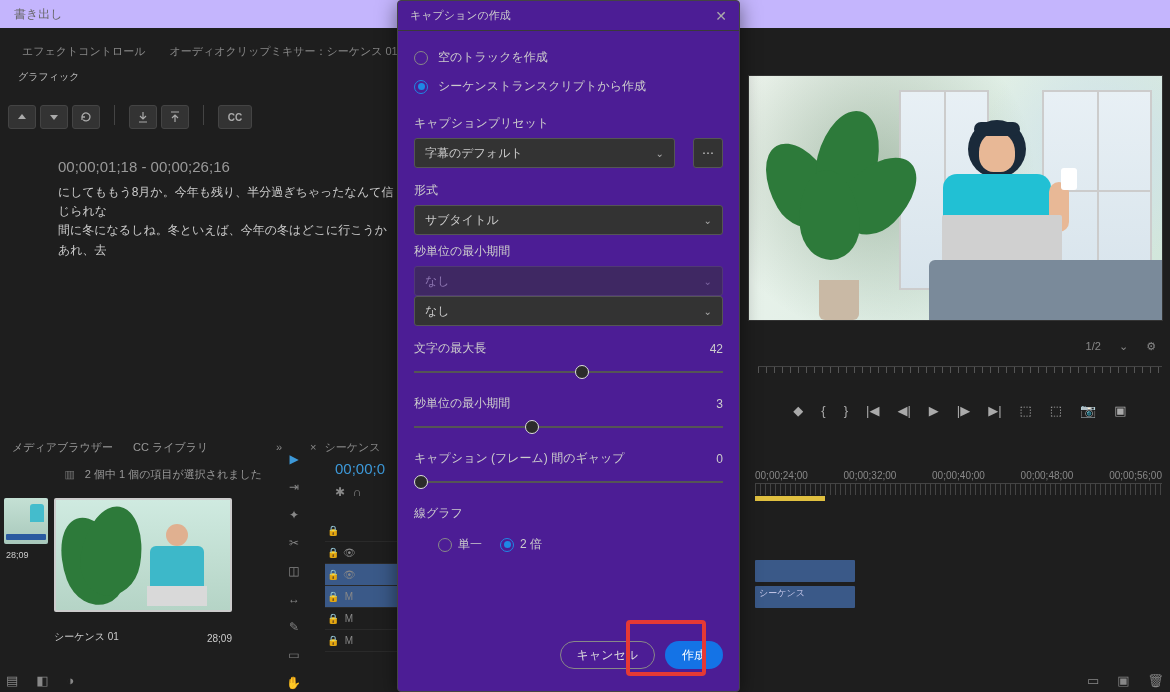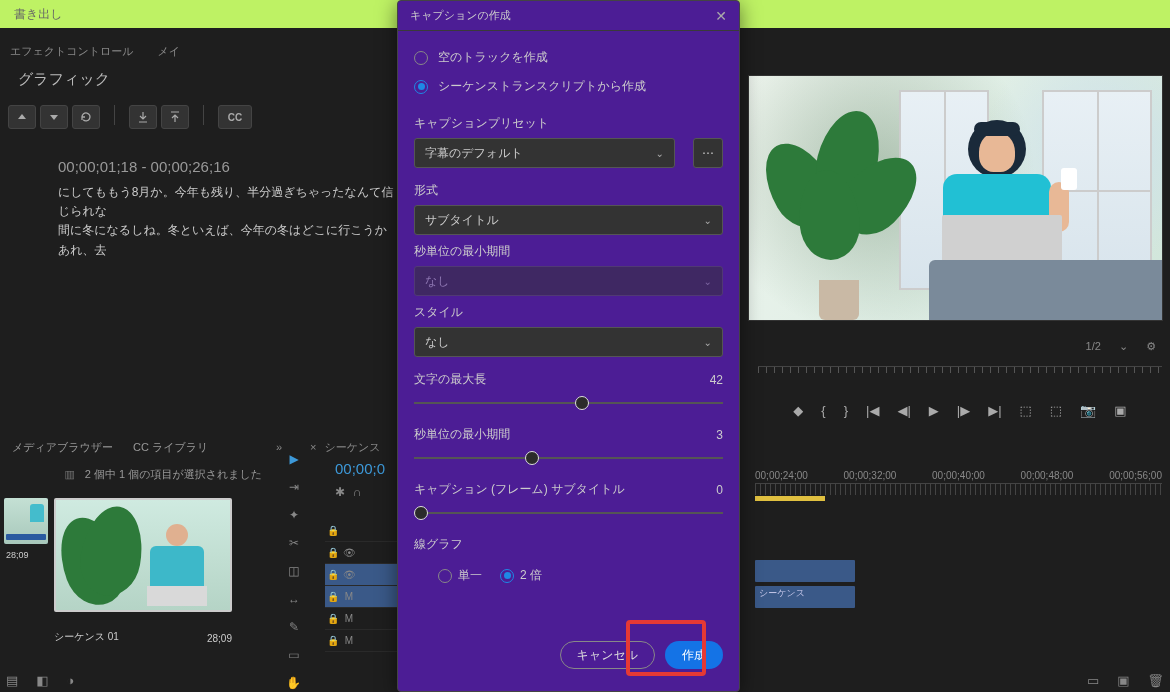--- a/index.html
+++ b/index.html
@@ -1,22 +1,22 @@
 <!DOCTYPE html>
 <html><head>
 <meta charset="utf-8">
 <style>
   * { margin: 0; padding: 0; box-sizing: border-box; font-family: "Segoe UI", "Hiragino Kaku Gothic Pro", "Meiryo", sans-serif; }
   body { background: #1e1e1e; color: #b8b8b8; width: 1170px; height: 692px; overflow: hidden; position: relative; font-size: 12px; }
 
   
-  .top-header { position: absolute; top: 0; left: 0; right: 0; height: 28px; display: flex; align-items: center; padding: 0 14px; background: #bef264; color: #666; }
-  .tabs-row { position: absolute; top: 40px; left: 0; right: 0; height: 22px; display: flex; align-items: center; padding: 0 10px; gap: 24px; color: #888; font-size: 11px;}
+  .top-header { position: absolute; top: 0; left: 0; right: 0; height: 28px; display: flex; align-items: center; padding: 0 14px; background: #c4b5fd; color: #666; }
+  .tabs-row { position: absolute; top: 40px; left: 0; right: 0; height: 22px; display: flex; align-items: center; padding: 0 22px; gap: 24px; color: #888; font-size: 11px;}
   .tabs-row .tab2 { color:#888;}
-  .graphic-tab { position: absolute; top: 70px; left: 0; width: 300px; height: 24px; padding: 0 18px; color: #bbb; font-size: 15px; }
+  .graphic-tab { position: absolute; top: 70px; left: 0; width: 300px; height: 24px; padding: 0 18px; color: #bbb; font-size: 10px; }
   .toolbar { position: absolute; top: 105px; left: 8px; width: 380px; display: flex; align-items: flex-start; gap: 8px; }
   .tool-group { display: flex; gap: 4px; }
   .tool-btn { width: 28px; height: 24px; background: #333; border: 1px solid #444; border-radius: 3px; display: flex; align-items: center; justify-content: center; color: #aaa; cursor: pointer; }
   .tool-sep { width: 1px; height: 20px; background: #444; margin: 0 6px; }
   .transcript-area { position: absolute; top: 155px; left: 58px; width: 340px; color: #ccc; font-size: 12px; line-height: 1.6; }
   .transcript-area .timecode { color: #999; font-size: 15px; margin-bottom: 4px;}
 
   
   .media-header { position: absolute; top: 435px; left: 0; width: 300px; height: 24px; display: flex; align-items: center; padding: 0 12px; gap: 20px; font-size: 11px; color: #999;}
   .media-header .chev { margin-left:auto; color:#888; padding-right:6px;}
@@ -94,20 +94,21 @@
 </style>
 </head>
 <body>
 
 <div class="top-header">
   <span>書き出し</span>
 </div>
 
 <div class="tabs-row">
   <span>エフェクトコントロール</span>
+  <span class="tab2">オーディオクリップミキサー：シーケンス 01</span>
   <span>メイ</span>
 </div>
 
 <div class="graphic-tab">
   <span>グラフィック</span>
 </div>
 
 <div class="toolbar">
   <div class="tool-group">
     <div class="tool-btn">
@@ -347,21 +348,20 @@
       <span>サブタイトル</span>
       <span class="chev">⌄</span>
     </div>
 
     <div class="section-label" style="margin-top:8px">秒単位の最小期間</div>
     <div class="select disabled">
       <span>なし</span>
       <span class="chev">⌄</span>
     </div>
 
-    <div class="section-label" style="margin-top:8px">スタイル</div>
     <div class="select">
       <span>なし</span>
       <span class="chev">⌄</span>
     </div>
 
     <div class="slider-label">
       <span>文字の最大長</span>
       <span>42</span>
     </div>
     <div class="slider">
@@ -372,21 +372,21 @@
     <div class="slider-label">
       <span>秒単位の最小期間</span>
       <span>3</span>
     </div>
     <div class="slider">
       <div class="track-line"></div>
         <div class="handle" style="left:36%"></div>
     </div>
 
     <div class="slider-label">
-      <span>キャプション (フレーム) サブタイトル</span>
+      <span>キャプション (フレーム) 間のギャップ</span>
       <span>0</span>
     </div>
     <div class="slider">
       <div class="track-line"></div>
         <div class="handle" style="left:0%"></div>
     </div>
 
     <div class="section-label">線グラフ</div>
     <div class="inline-radio-row">
       <div class="inline-radio">

